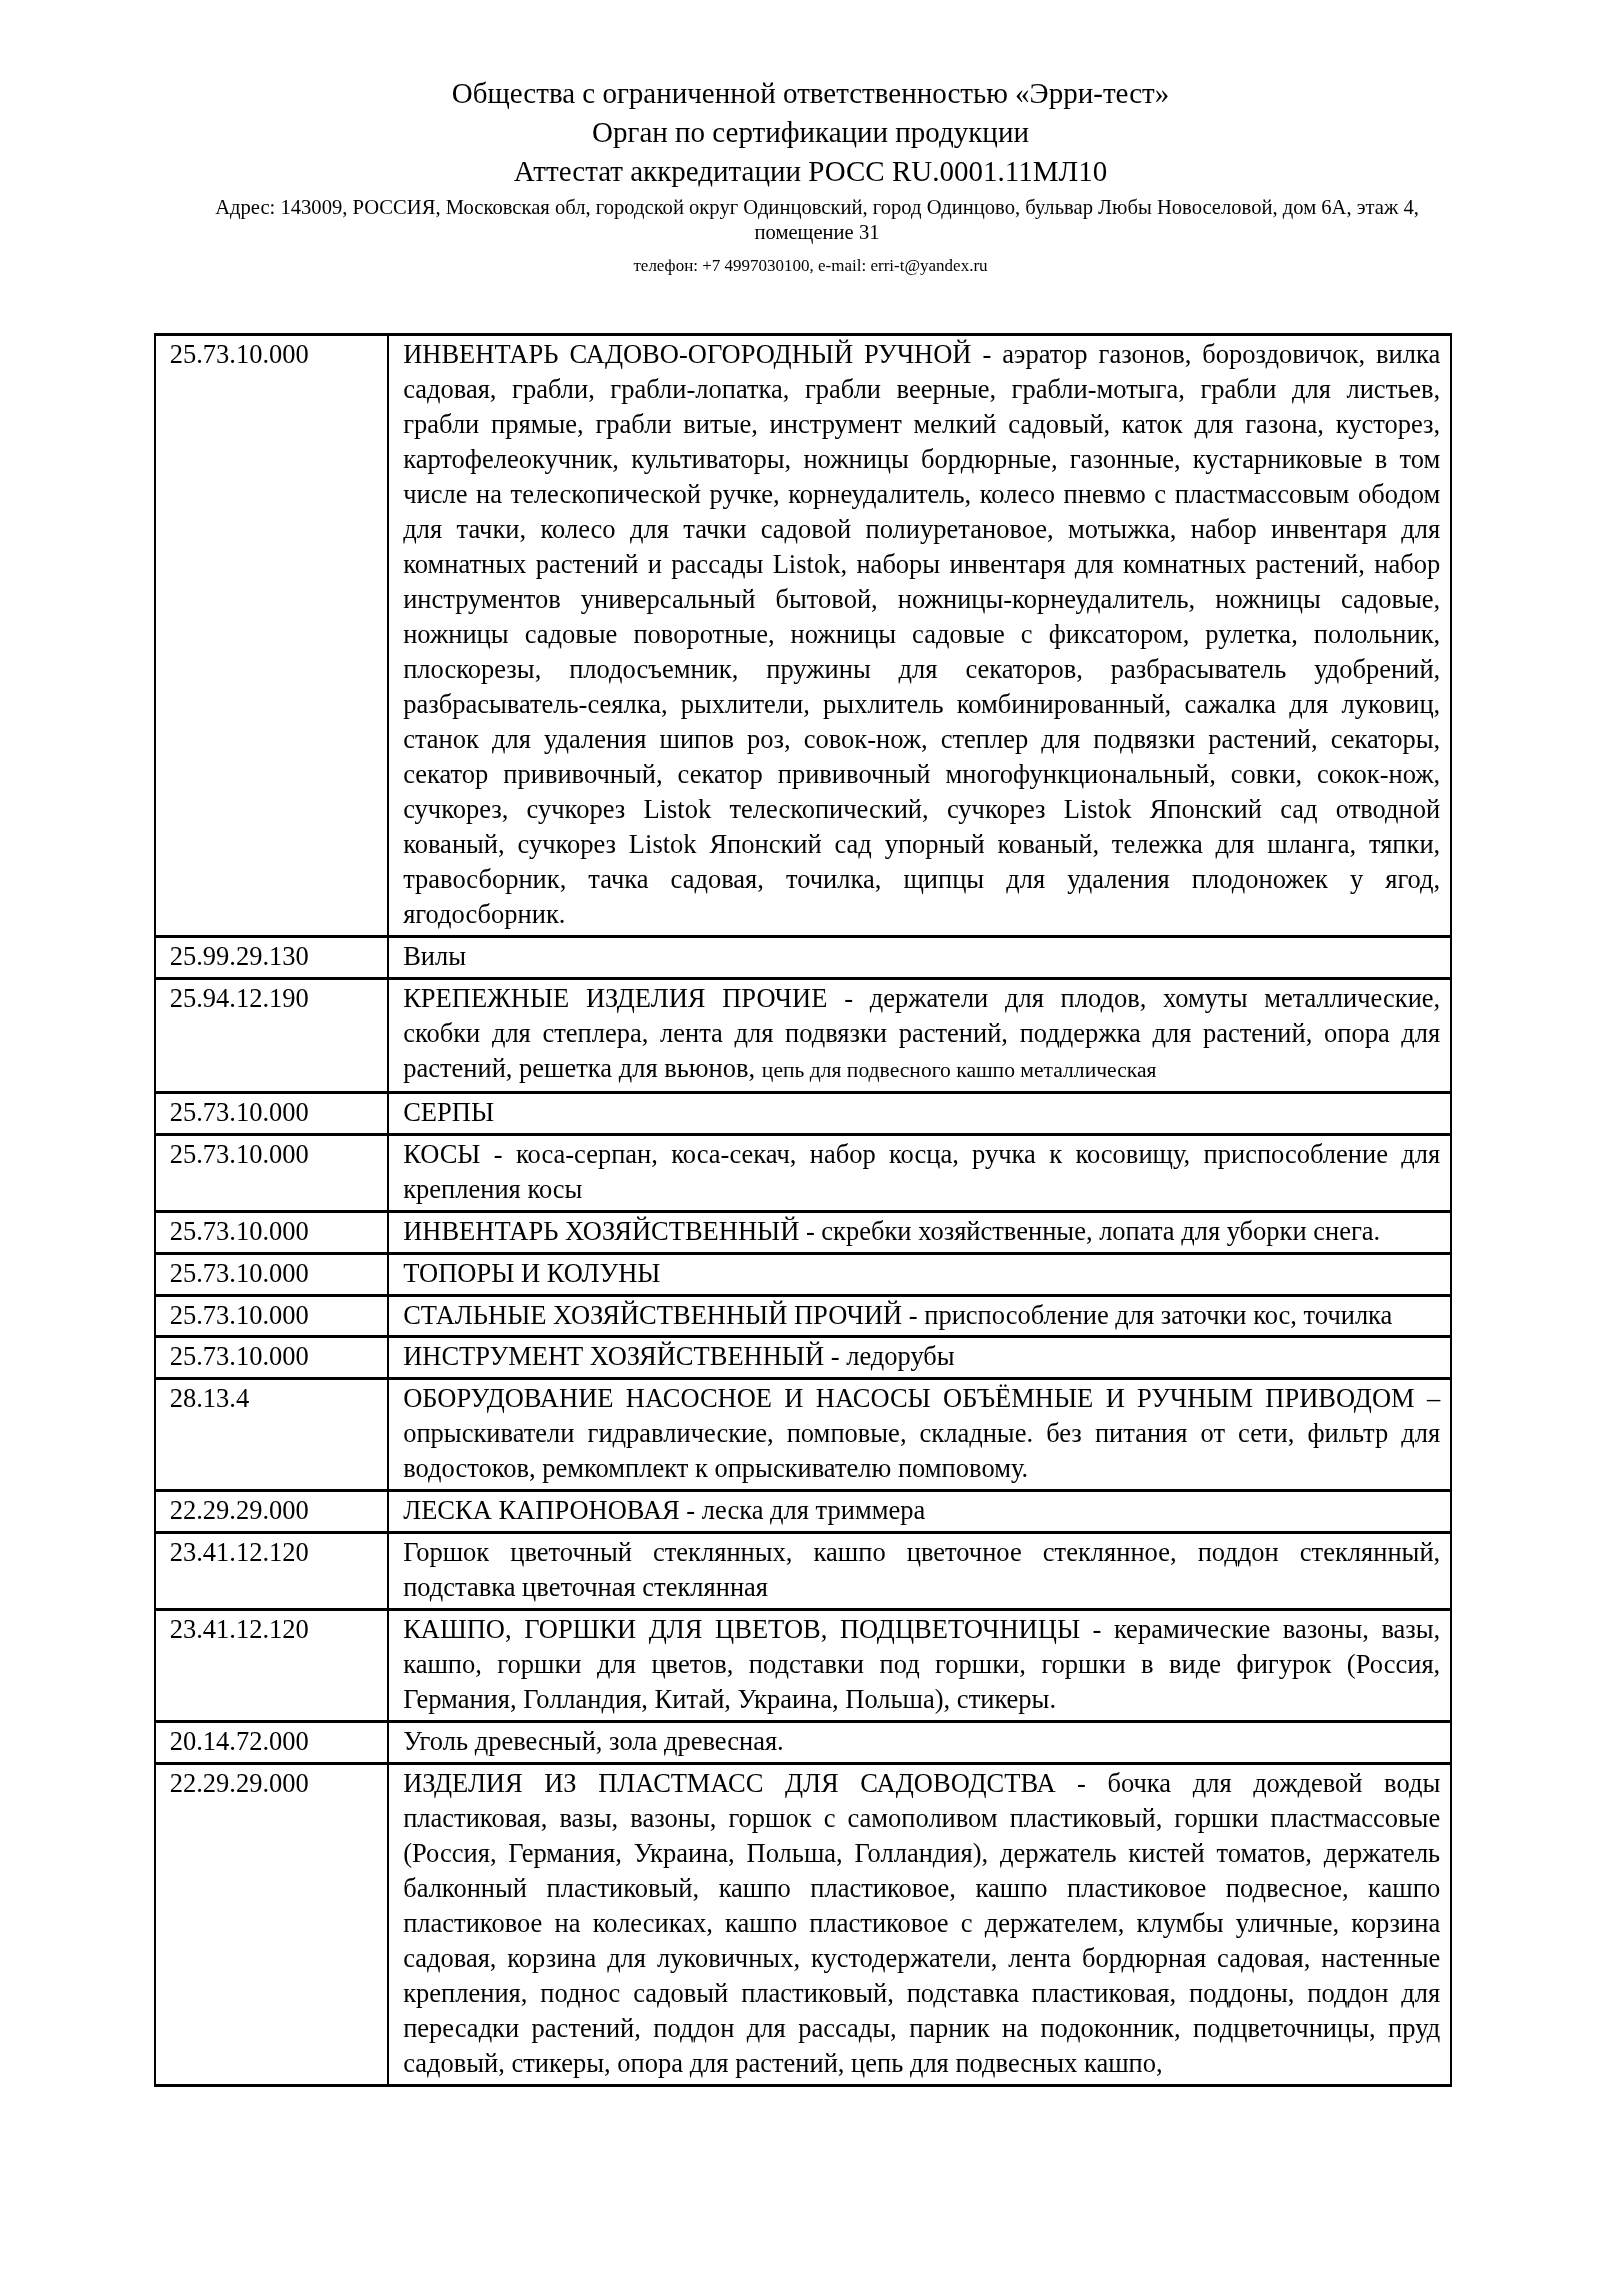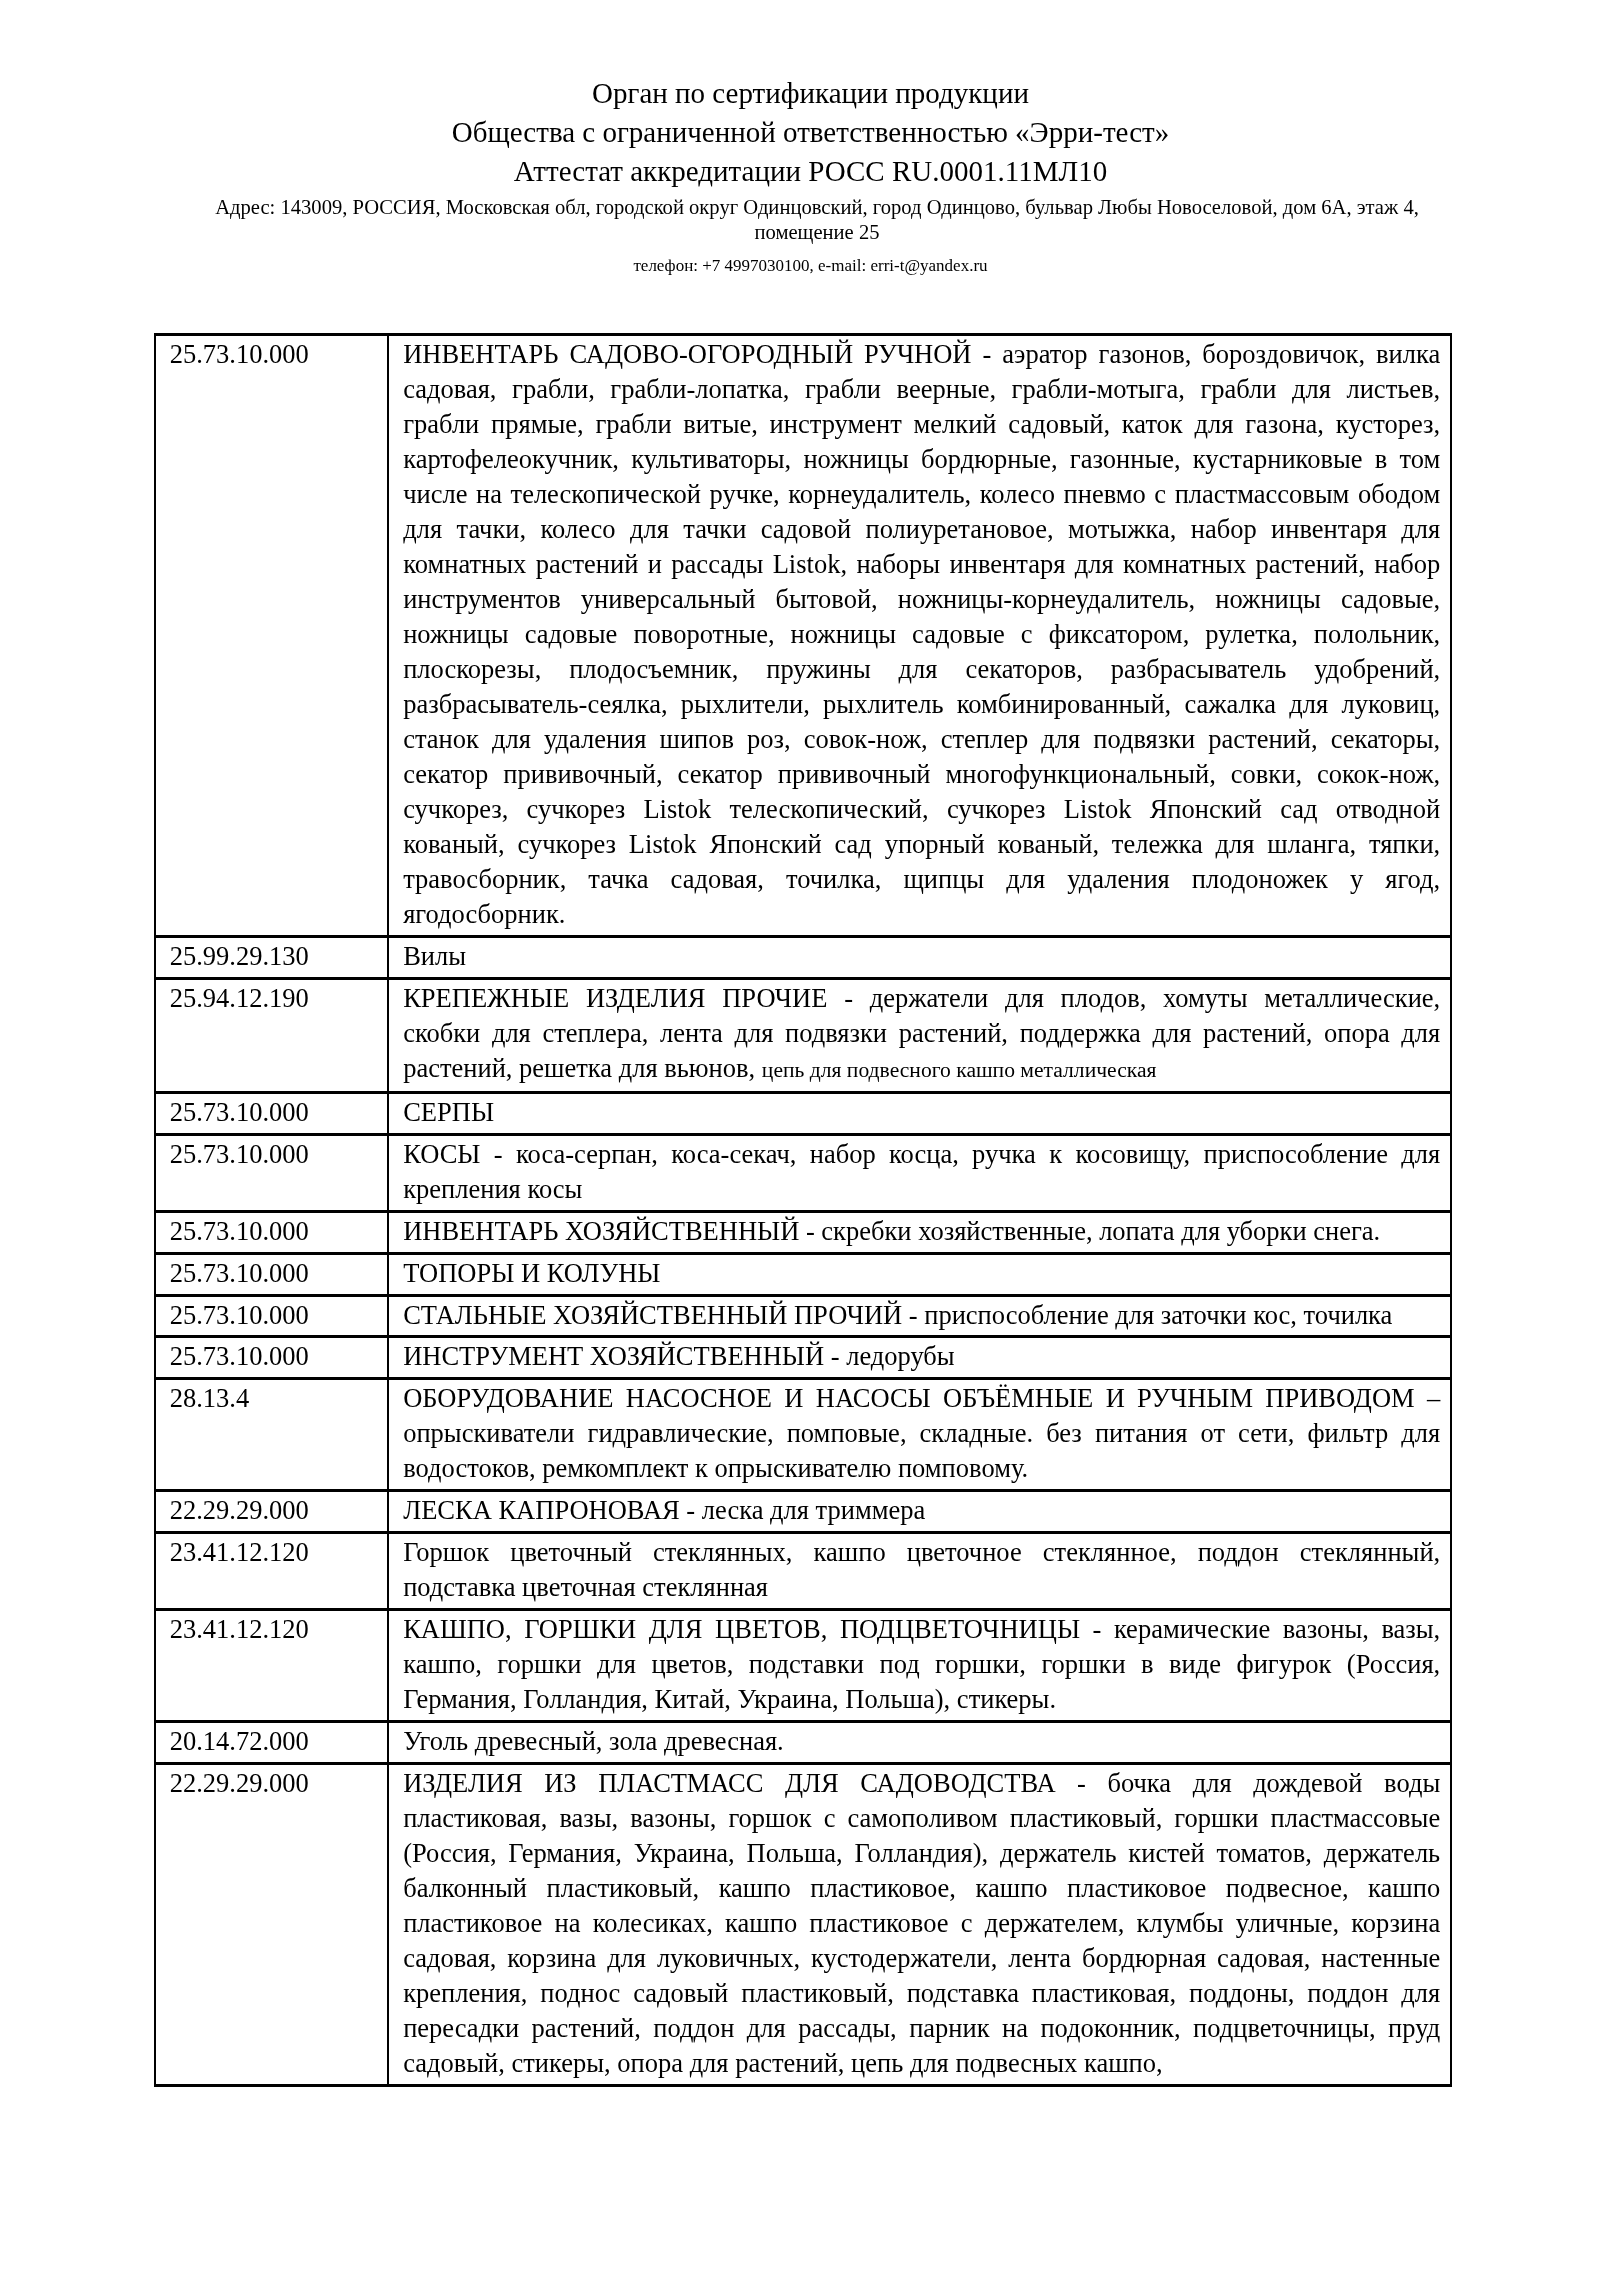--- a/index.html
+++ b/index.html
@@ -63,25 +63,25 @@
     margin-left: 9px;
   }
   .seg-small {
     font-size: 21.6px;
   }
 </style>
 </head>
 <body>
 
 <div class="header">
+  <div class="title-line">Общества с ограниченной ответственностью «Эрри-тест»</div>
   <div class="title-line">Орган по сертификации продукции</div>
-  <div class="title-line">Общества с ограниченной ответственностью «Эрри-тест»</div>
   <div class="title-line">Аттестат аккредитации РОСС RU.0001.11МЛ10</div>
   <div class="addr-line first">Адрес: 143009, РОССИЯ, Московская обл, городской округ Одинцовский, город Одинцово, бульвар Любы Новоселовой, дом 6А, этаж 4,</div>
-  <div class="addr-line">помещение 25</div>
+  <div class="addr-line">помещение 31</div>
   <div class="phone-line">телефон: +7 4997030100, e-mail: erri-t@yandex.ru</div>
 </div>
 
 <table class="doc-table">
   <tbody>
   <tr>
     <td class="code">25.73.10.000</td>
     <td class="desc"><span>ИНВЕНТАРЬ САДОВО-ОГОРОДНЫЙ РУЧНОЙ - аэратор газонов, бороздовичок, вилка садовая, грабли, грабли-лопатка, грабли веерные, грабли-мотыга, грабли для листьев, грабли прямые, грабли витые, инструмент мелкий садовый, каток для газона, кусторез, картофелеокучник, культиваторы, ножницы бордюрные, газонные, кустарниковые в том числе на телескопической ручке, корнеудалитель, колесо пневмо с пластмассовым ободом для тачки, колесо для тачки садовой полиуретановое, мотыжка, набор инвентаря для комнатных растений и рассады Listok, наборы инвентаря для комнатных растений, набор инструментов универсальный бытовой, ножницы-корнеудалитель, ножницы садовые, ножницы садовые поворотные, ножницы садовые с фиксатором, рулетка, полольник, плоскорезы, плодосъемник, пружины для секаторов, разбрасыватель удобрений, разбрасыватель-сеялка, рыхлители, рыхлитель комбинированный, сажалка для луковиц, станок для удаления шипов роз, совок-нож, степлер для подвязки растений, секаторы, секатор прививочный, секатор прививочный многофункциональный, совки, сокок-нож, сучкорез, сучкорез Listok телескопический, сучкорез Listok Японский сад отводной кованый, сучкорез Listok Японский сад упорный кованый, тележка для шланга, тяпки, травосборник, тачка садовая, точилка, щипцы для удаления плодоножек у ягод, ягодосборник.</span></td>
   </tr>
 

